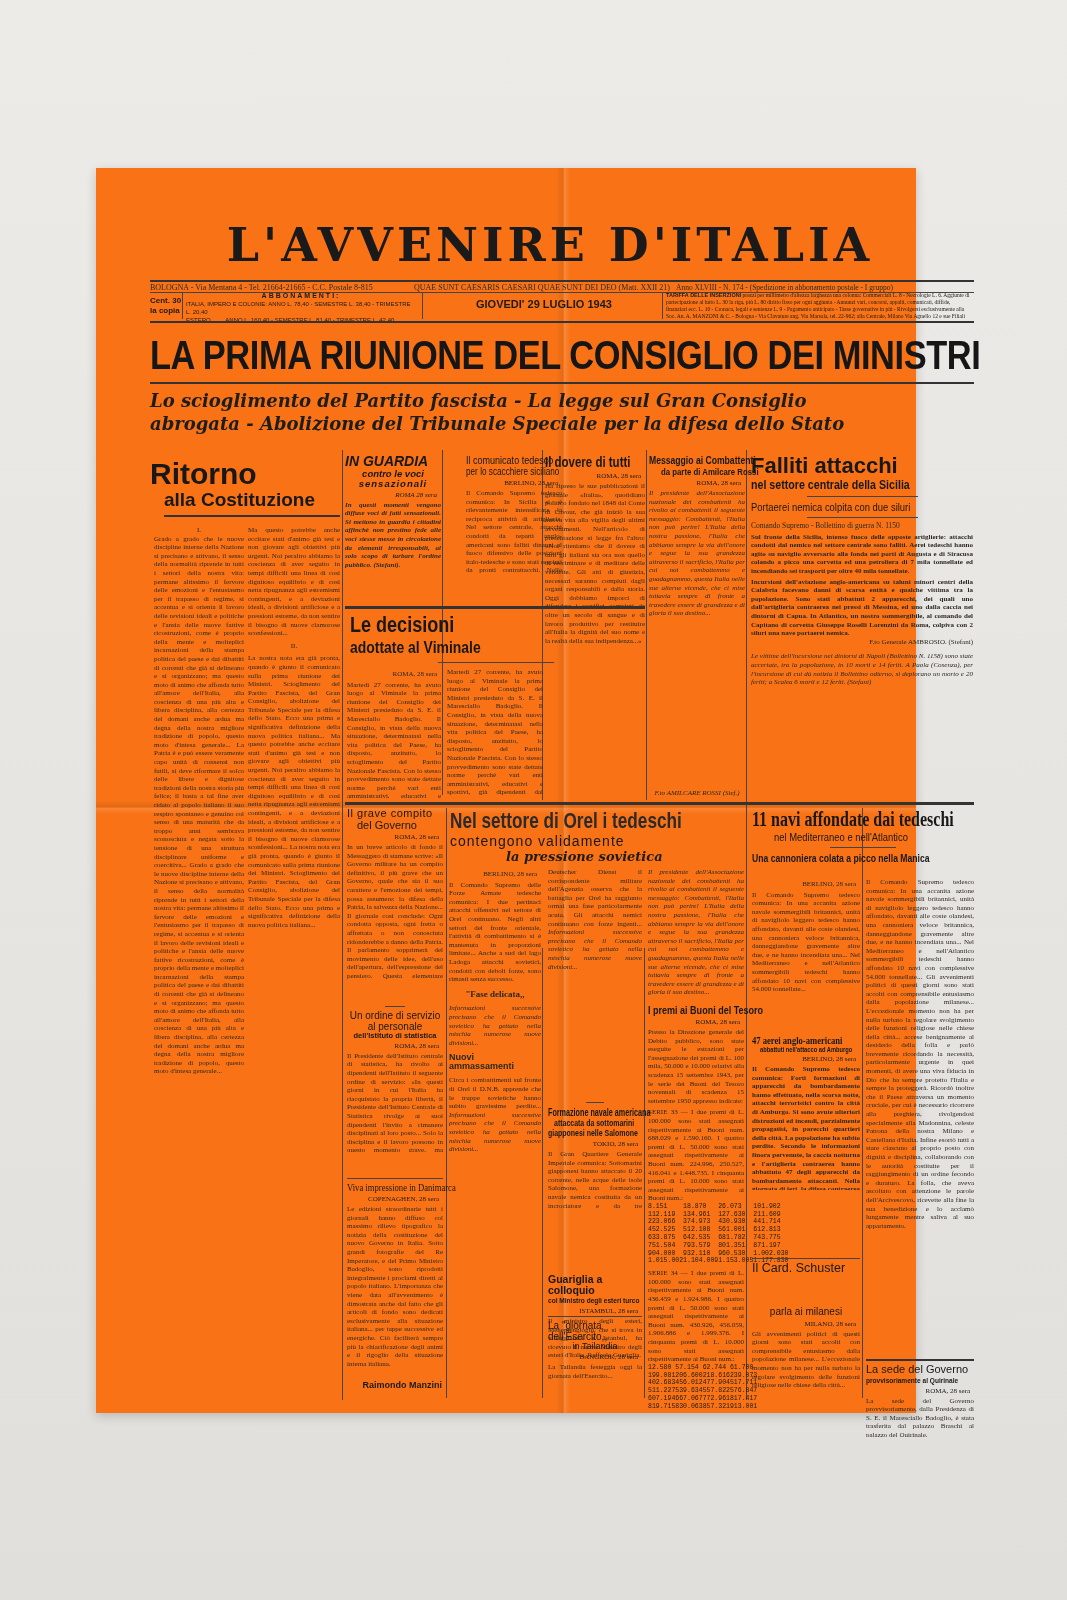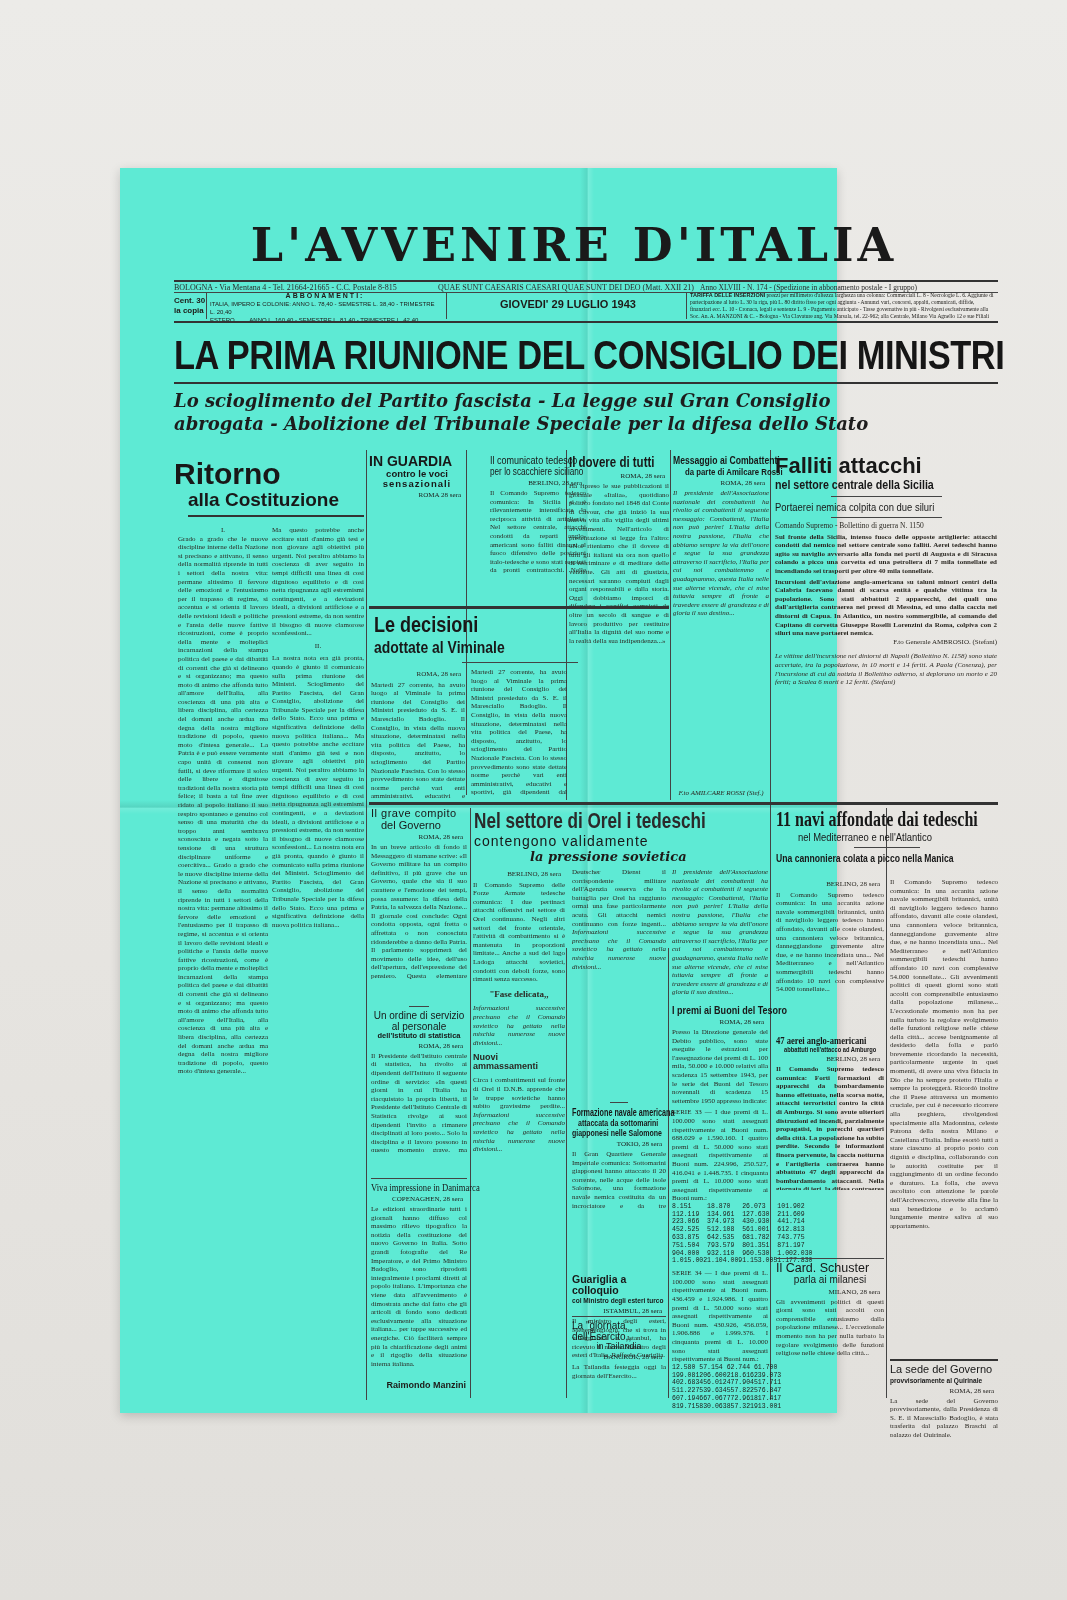--- a/index.html
+++ b/index.html
@@ -1,18 +1,18 @@
 <!DOCTYPE html>
 <html><head>
 <meta charset="utf-8">
 <style>
   html,body{margin:0;padding:0;}
   body{width:1067px;height:1600px;background:#eceae6;position:relative;overflow:hidden;font-family:"Liberation Serif",serif;}
   .bgwall{position:absolute;left:0;top:0;width:1067px;height:1600px;background:linear-gradient(180deg,#ecebe8 0%,#e6e4e0 60%,#e1dfdb 100%);}
-  .paper{position:absolute;left:120px;top:168px;width:717px;height:1245px;background:#5eead4;box-shadow:0 3px 10px rgba(0,0,0,0.18);color:#1d1b18;}
+  .paper{position:absolute;left:96px;top:168px;width:820px;height:1245px;background:#f97316;box-shadow:0 3px 10px rgba(0,0,0,0.18);color:#1d1b18;}
   .fold-v{position:absolute;left:460px;top:0;width:14px;height:100%;background:linear-gradient(90deg,rgba(0,0,0,0) 0%,rgba(0,0,0,0.08) 50%,rgba(255,255,255,0.15) 60%,rgba(0,0,0,0) 100%);pointer-events:none;}
   .fold-h{position:absolute;left:0;top:632px;width:100%;height:14px;background:linear-gradient(180deg,rgba(0,0,0,0) 0%,rgba(0,0,0,0.09) 50%,rgba(255,255,255,0.12) 60%,rgba(0,0,0,0) 100%);pointer-events:none;}
   .masthead{position:absolute;left:64px;top:50px;width:780px;text-align:center;font-family:"DejaVu Serif",serif;font-weight:bold;font-size:46px;letter-spacing:4px;color:#1a1a1a;}
   .rule{position:absolute;height:0;border-top:2px solid #333;}
   .rule.thin{border-top:1px solid #444;}
   .infoline{position:absolute;top:115px;font-size:8px;color:#2a2a2a;white-space:nowrap;}
   .cent{position:absolute;left:54px;top:128px;font-family:"Liberation Sans",sans-serif;font-weight:bold;font-size:8px;line-height:10px;}
   .abbo{position:absolute;left:90px;top:124px;width:230px;font-family:"Liberation Sans",sans-serif;font-size:6px;line-height:8px;}
   .abbo .h{text-align:center;font-weight:bold;font-size:7px;letter-spacing:2px;}
   .date{position:absolute;left:380px;top:130px;font-family:"Liberation Sans",sans-serif;font-weight:bold;font-size:11px;}
@@ -95,25 +95,26 @@
   </div>
   <div class="txt body" style="left:152px;top:358px;width:92px;height:850px;">
     <span>Ma questo potrebbe anche eccitare stati d'animo già tesi e non giovare agli obiettivi più urgenti. Noi peraltro abbiamo la coscienza di aver seguito in tempi difficili una linea di così dignitoso equilibrio e di così netta ripugnanza agli estremismi contingenti, e a deviazioni ideali, a divisioni artificiose e a pressioni estreme, da non sentire il bisogno di nuove clamorose sconfessioni...</span>
     <div style="text-align:center;margin:4px 0;">II.</div>
     <span>La nostra nota era già pronta, quando è giunto il comunicato sulla prima riunione dei Ministri. Scioglimento del Partito Fascista, del Gran Consiglio, abolizione del Tribunale Speciale per la difesa dello Stato. Ecco una prima e significativa definizione della nuova politica italiana...</span>
     <span>Ma questo potrebbe anche eccitare stati d'animo già tesi e non giovare agli obiettivi più urgenti. Noi peraltro abbiamo la coscienza di aver seguito in tempi difficili una linea di così dignitoso equilibrio e di così netta ripugnanza agli estremismi contingenti, e a deviazioni ideali, a divisioni artificiose e a pressioni estreme, da non sentire il bisogno di nuove clamorose sconfessioni...</span>
     <span>La nostra nota era già pronta, quando è giunto il comunicato sulla prima riunione dei Ministri. Scioglimento del Partito Fascista, del Gran Consiglio, abolizione del Tribunale Speciale per la difesa dello Stato. Ecco una prima e significativa definizione della nuova politica italiana...</span>
   </div>
   <div class="author" style="position:absolute;left:250px;top:1212px;width:96px;">Raimondo Manzini</div>
 
-  <div class="art" style="left:249px;top:286px;width:96px;">
+  <div class="art" style="left:249px;top:286px;width:96px;font-style:italic;">
     <div class="h-big" style="font-size:14px;">IN GUARDIA</div>
     <div class="h-big" style="font-size:9.5px;text-align:center;">contro le voci</div>
     <div class="h-big" style="font-size:9.5px;text-align:center;letter-spacing:1px;">sensazionali</div>
     <div class="dateline">ROMA 28 sera</div>
+    <div class="body bold" style="height:80px;overflow:hidden;">In questi momenti vengono diffuse voci di fatti sensazionali. Si mettono in guardia i cittadini affinchè non prestino fede alle voci stesse messe in circolazione da elementi irresponsabili, al solo scopo di turbare l'ordine pubblico. (Stefani).</div>
   </div>
 
   <div class="art" style="left:349px;top:286px;width:96px;margin-left:21px;">
     <div class="h-cond" style="font-size:11px;font-weight:normal;">Il comunicato tedesco</div>
     <div class="h-cond" style="font-size:10px;font-weight:normal;">per lo scacchiere siciliano</div>
     <div class="dateline">BERLINO, 28 sera</div>
     <div class="body" style="height:86px;overflow:hidden;">Il Comando Supremo tedesco comunica: In Sicilia si è rilevantemente intensificata la reciproca attività di artiglieria. Nel settore centrale, attacchi condotti da reparti anglo-americani sono falliti dinanzi al fuoco difensivo delle posizioni italo-tedesche e sono stati respinti da pronti contrattacchi. Nelle acque dell'isola, l'aviazione ha distrutto, nel corso di attacchi diurni e notturni, una petroliera di 7.000 tonnellate ed una corvetta. Sei grosse navi trasporto sono state danneggiate.</div>
   </div>
 
   <div class="art" style="left:449px;top:286px;width:100px;">
@@ -307,21 +308,21 @@
   </div>
   <div class="art" style="left:656px;top:866px;width:108px;">
     <div class="h-cond" style="font-size:11px;font-family:'Liberation Serif',serif;transform:scaleX(0.78);">47 aerei anglo-americani</div>
     <div class="h-cond" style="font-size:7px;margin-left:8px;">abbattuti nell'attacco ad Amburgo</div>
     <div class="dateline">BERLINO, 28 sera</div>
     <div class="body bold" style="height:125px;overflow:hidden;">Il Comando Supremo tedesco comunica: Forti formazioni di apparecchi da bombardamento hanno effettuato, nella scorsa notte, attacchi terroristici contro la città di Amburgo. Si sono avute ulteriori distruzioni ed incendi, parzialmente propagatisi, in parecchi quartieri della città. La popolazione ha subito perdite. Secondo le informazioni finora pervenute, la caccia notturna e l'artiglieria contraerea hanno abbattuto 47 degli apparecchi da bombardamento attaccanti. Nella giornata di ieri, la difesa contraerea ha fatto precipitare, nei territori occupati d'occidente, altri 8 apparecchi.</div>
   </div>
   <div class="art" style="left:656px;top:1090px;width:108px;">
     <div style="border-top:1px solid #444;margin-bottom:3px;"></div>
     <div class="h-big" style="font-size:12.5px;font-weight:normal;">Il Card. Schuster</div>
-    <div class="h-big" style="font-size:10px;font-weight:normal;text-align:center;">parla ai milanesi</div>
+    <div class="h-big" style="font-size:10px;font-weight:normal;text-align:center;margin-top:32px;">parla ai milanesi</div>
     <div class="dateline">MILANO, 28 sera</div>
     <div class="body" style="height:95px;overflow:hidden;">Gli avvenimenti politici di questi giorni sono stati accolti con comprensibile entusiasmo dalla popolazione milanese... L'eccezionale momento non ha per nulla turbato la regolare svolgimento delle funzioni religiose nelle chiese della città...</div>
   </div>
   <div class="txt body" style="left:770px;top:710px;width:108px;height:440px;">
     <span>Il Comando Supremo tedesco comunica: In una accanita azione navale sommergibili britannici, unità di navigliolo leggero tedesco hanno affondato, davanti alle coste olandesi, una cannoniera veloce britannica, danneggiandone gravemente altre due, e ne hanno incendiata una... Nel Mediterraneo e nell'Atlantico sommergibili tedeschi hanno affondato 10 navi con complessive 54.000 tonnellate...</span>
     <span>Gli avvenimenti politici di questi giorni sono stati accolti con comprensibile entusiasmo dalla popolazione milanese... L'eccezionale momento non ha per nulla turbato la regolare svolgimento delle funzioni religiose nelle chiese della città...</span>
     <span>accese benignamente al desiderio della folla e parlò brevemente ricordando la necessità, particolarmente urgente in quei momenti, di avere una viva fiducia in Dio che ha sempre protetto l'Italia e sempre la proteggerà. Ricordò inoltre che il Paese attraversa un momento cruciale, per cui è necessario ricorrere alla preghiera, rivolgendosi specialmente alla Madonnina, celeste Patrona della nostra Milano e Castellana d'Italia. Infine esortò tutti a stare ciascuno al proprio posto con dignità e disciplina, collaborando con le autorità costituite per il raggiungimento di un ordine fecondo e duraturo. La folla, che aveva ascoltato con attenzione le parole dell'Arcivescovo, ricevette alla fine la sua benedizione e lo acclamò lungamente mentre saliva al suo appartamento.</span>
   </div>
   <div class="art" style="left:770px;top:1154px;width:108px;margin-top:37px;">
     <div style="border-top:2px solid #333;margin-bottom:3px;"></div>

